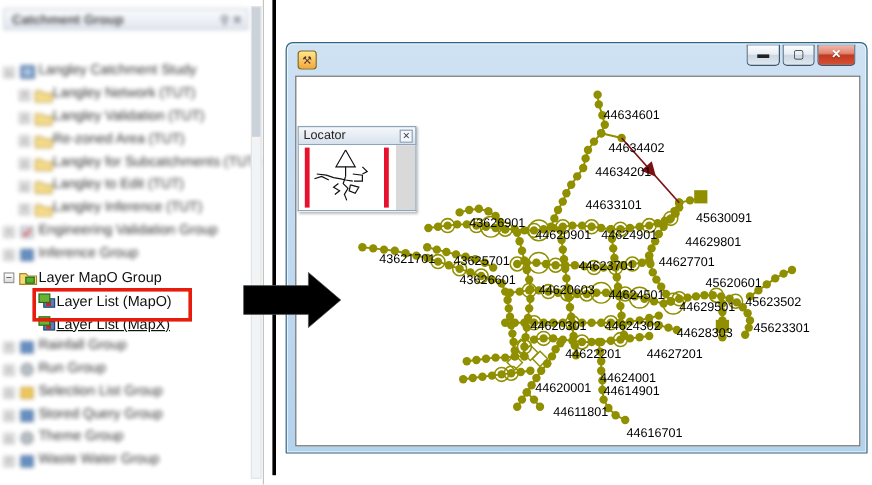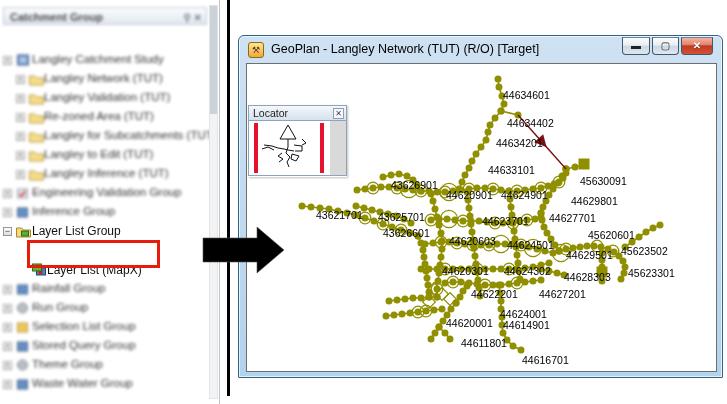--- a/index.html
+++ b/index.html
@@ -141,29 +141,37 @@
             <rect x="2" y="3" width="10" height="9" fill="#4f81bd" stroke="#2c4d79"></rect>
           </svg>
           <span class="lbl" style="left: 32px;">Inference Group</span>
         </div>
         <div class="trow" style="top: 178.4px;">
           <div class="ebox" style="left: 3px;">−</div>
           <svg class="ticon" viewBox="0 0 15 14" style="left: 15px;">
             <path d="M1 4 h5 l2 2 h7 v7 h-14 z" fill="#f7d977" stroke="#a8882e"></path>
             <rect x="6" y="7" width="7" height="5" fill="#56b031" stroke="#2f6a14"></rect>
           </svg>
-          <span class="lbl big" style="left: 32px;">Layer List Group</span>
+          <span class="lbl big" style="left: 32px;">Layer MapO Group</span>
+        </div>
+        <div class="trow" style="top: 197.5px;">
+          <svg class="ticon" viewBox="0 0 15 14" style="left: 31px;">
+            <rect x="5" y="5" width="9" height="7" fill="#4f81bd" stroke="#24476f"></rect>
+            <rect x="7" y="7" width="4" height="4" fill="#cc2222"></rect>
+            <rect x="1" y="1" width="9" height="7" fill="#67b432" stroke="#2f6a14"></rect>
+          </svg>
+          <span class="lbl big" style="left: 47px;">Layer List (MapO)</span>
         </div>
         <div class="trow" style="top: 216.6px;">
           <svg class="ticon" viewBox="0 0 15 14" style="left: 31px;">
             <rect x="5" y="5" width="9" height="7" fill="#4f81bd" stroke="#24476f"></rect>
             <rect x="7" y="7" width="4" height="4" fill="#cc2222"></rect>
             <rect x="1" y="1" width="9" height="7" fill="#67b432" stroke="#2f6a14"></rect>
           </svg>
-          <span class="lbl big" style="left: 47px;">Layer List (MapX)</span>
+          <span class="lbl big" style="left: 47px; text-decoration: underline;">Layer List (MapX)</span>
         </div>
         <div class="trow blurred" style="top: 235.7px;">
           <div class="ebox" style="left: 3px;">+</div>
           <svg class="ticon" viewBox="0 0 15 14" style="left: 15px;">
             <rect x="2" y="3" width="10" height="9" fill="#4f81bd" stroke="#2c4d79"></rect>
           </svg>
           <span class="lbl" style="left: 32px;">Rainfall Group</span>
         </div>
         <div class="trow blurred" style="top: 254.8px;">
           <div class="ebox" style="left: 3px;">+</div>
@@ -208,21 +216,20 @@
   </div>
 
   <div class="sep-line"></div>
   <svg class="big-arrow" width="86" height="52" viewBox="201 225 86 52">
     <polygon points="203,238 257,238 257,227 284,250 257,273 257,262 203,262" fill="#000" stroke="#555" stroke-width="0.6"></polygon>
   </svg>
 
   <div class="gwin">
     <div class="gwin-titlebar">
       <div class="gwin-icon">⚒</div>
-      <div class="gwin-title">GeoPlan - Langley Network (TUT) (R/O) [Target]</div>
       <div class="winbtns">
         <div class="wbtn minb"><span>▬</span></div>
         <div class="wbtn maxb"><span>▢</span></div>
         <div class="wbtn close"><span>✕</span></div>
       </div>
     </div>
     <div class="gwin-client">
       <svg id="map-svg" width="469" height="307" viewBox="246 63 469 307">
           <g>
             <polyline points="497,78 498,86 501,95 503,103 500,110 494,117 489,124 487,131 485,139 480,146 475,153 471,160 468,167 464,174 461,181 458,188" fill="none" stroke="#8f8f00" stroke-width="1.6"></polyline>

